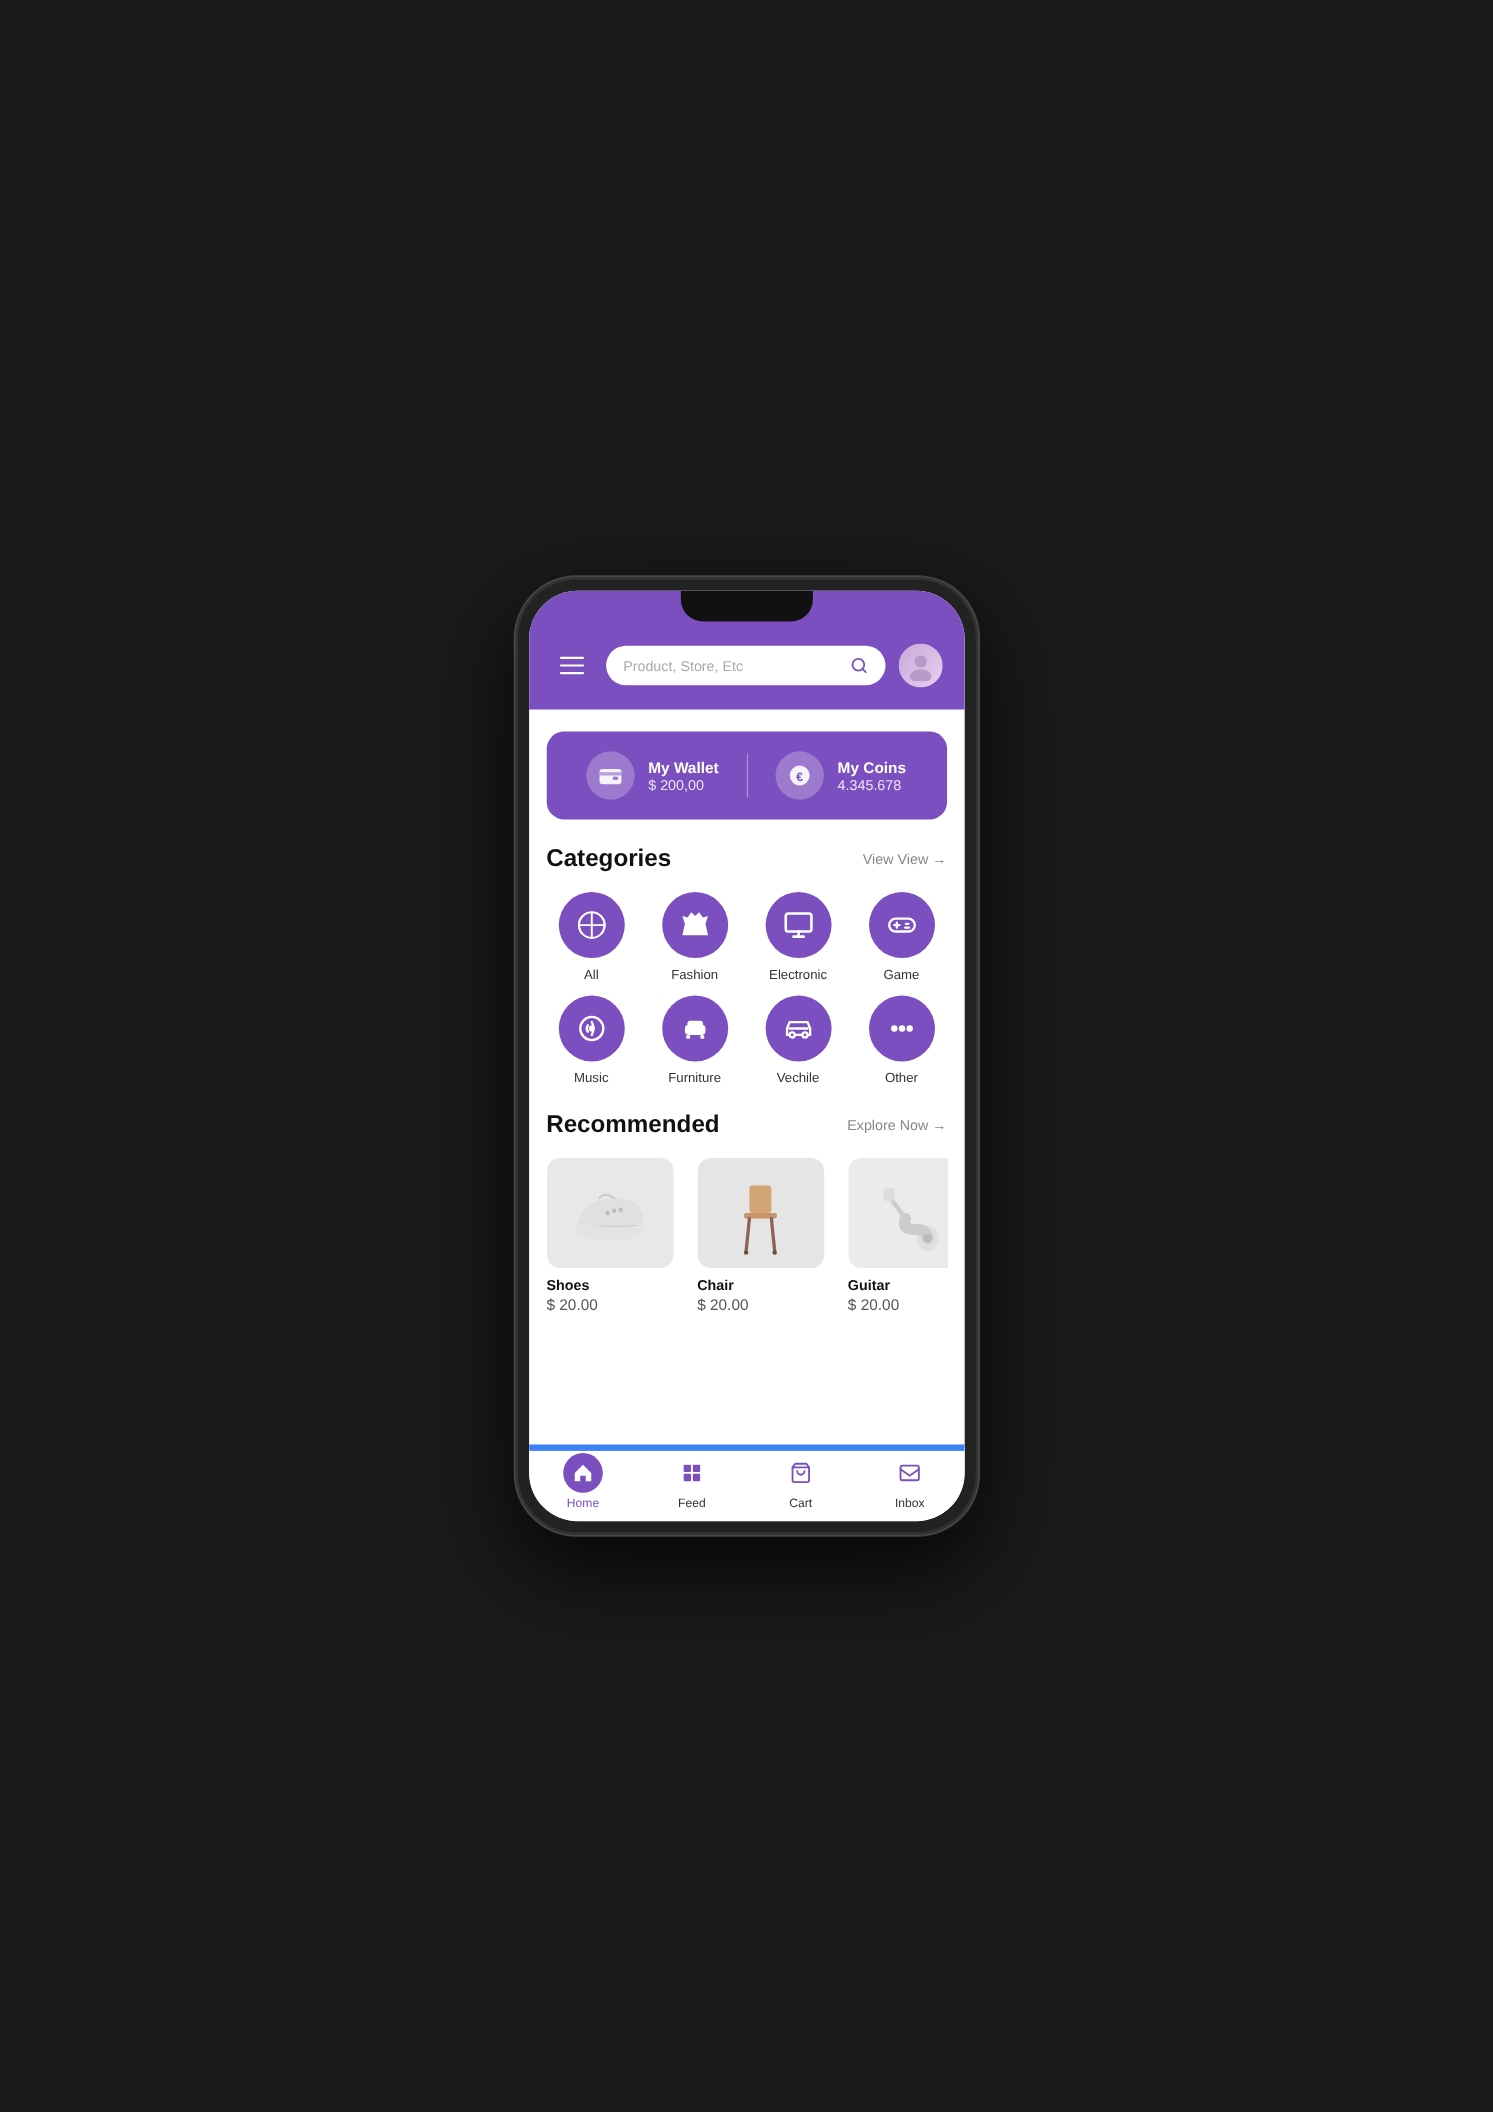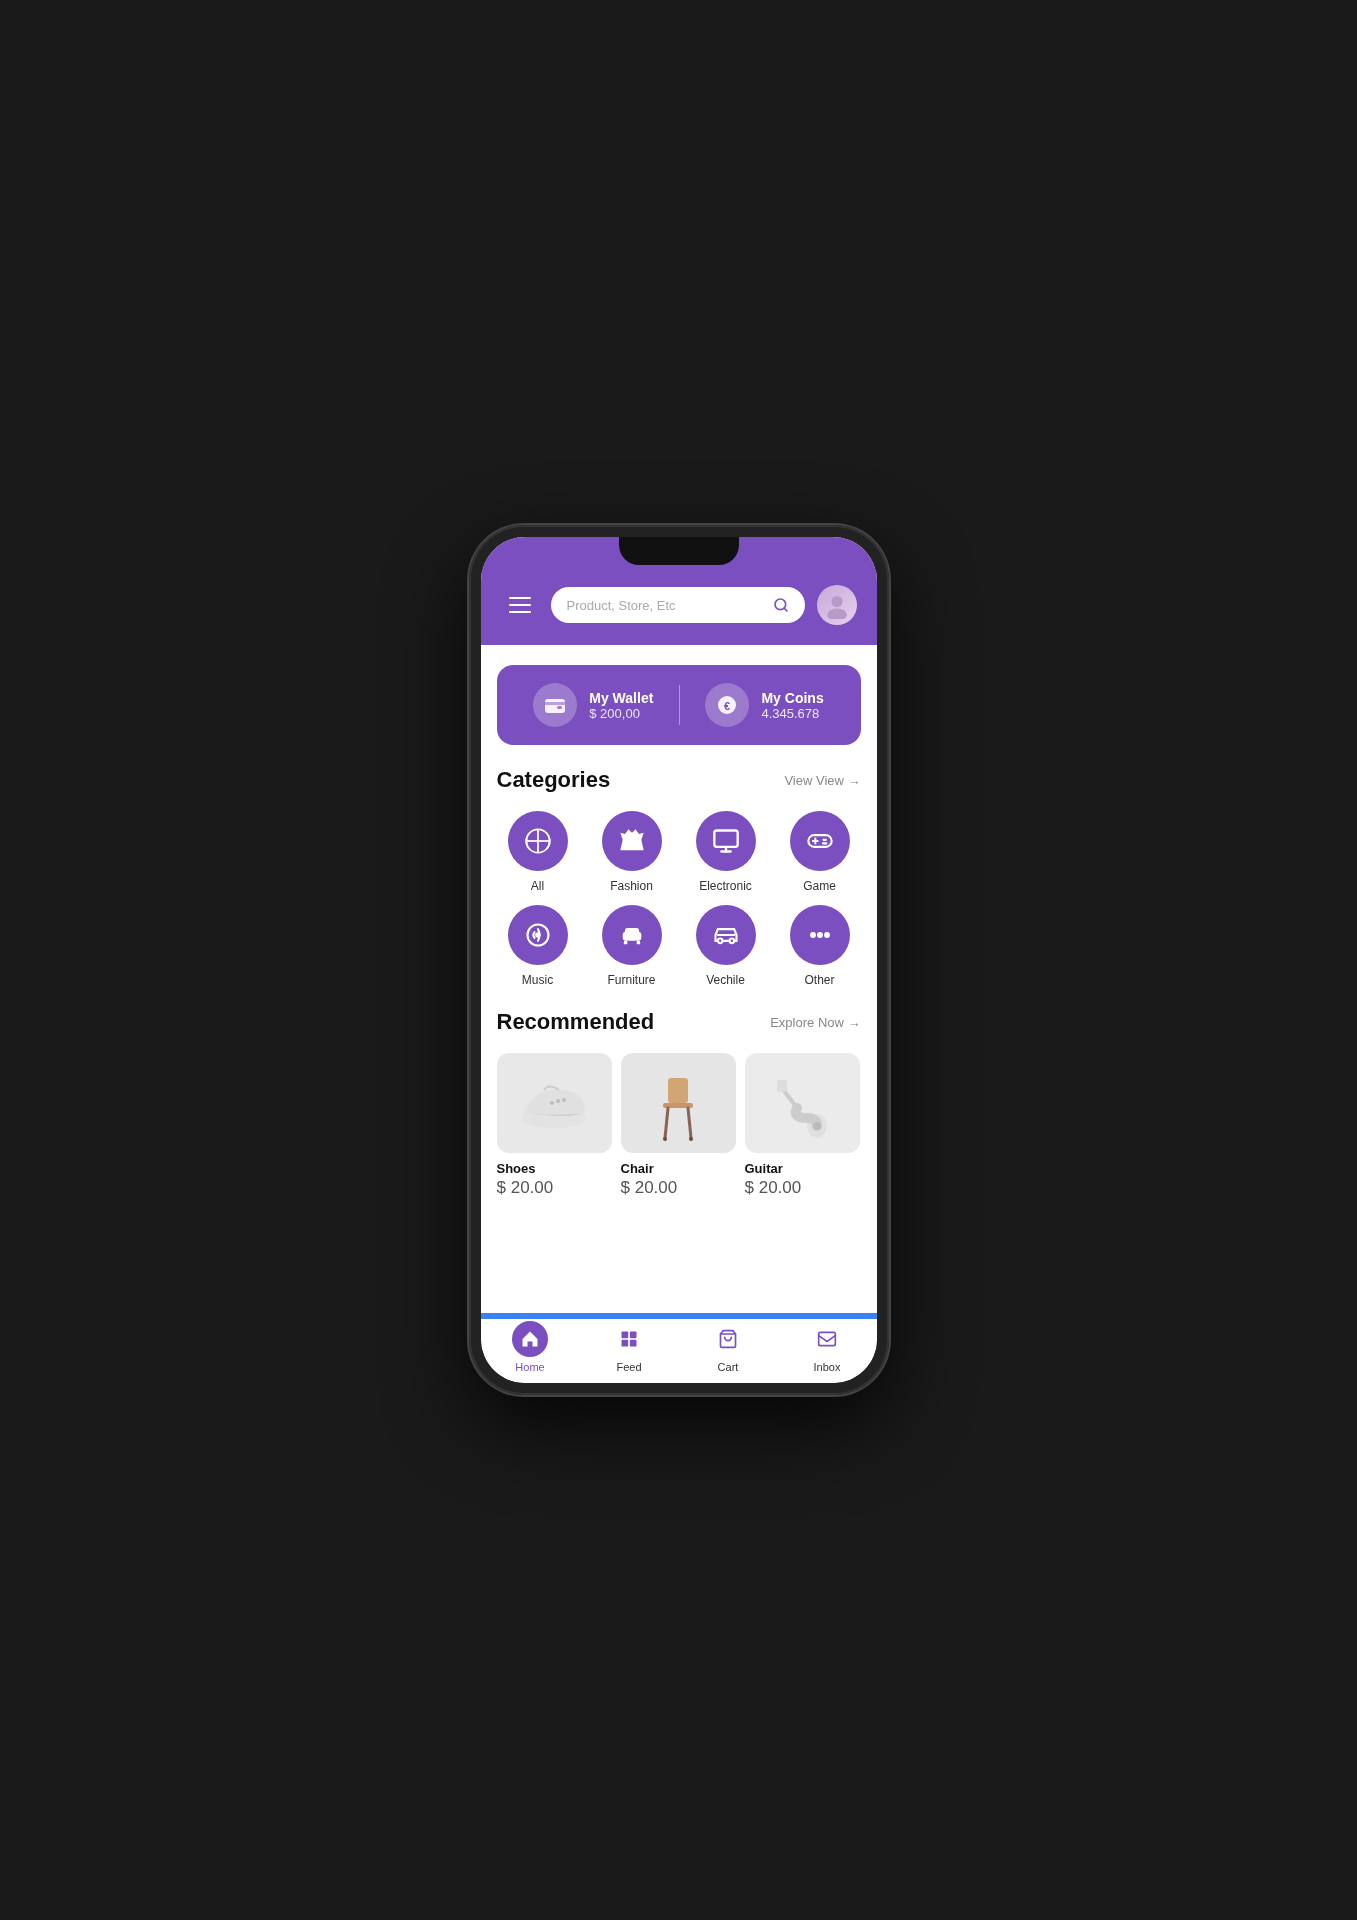--- a/index.html
+++ b/index.html
@@ -227,21 +227,21 @@
 
     .category-label {
       font-size: 12px;
       color: #333;
       font-weight: 500;
     }
 
     
     .recommended-grid {
       display: flex;
-      gap: 9px;
+      gap: 22px;
       overflow-x: auto;
       padding-bottom: 8px;
     }
 
     .recommended-grid::-webkit-scrollbar { display: none; }
 
     .product-card {
       flex-shrink: 0;
       width: 115px;
       cursor: pointer;
@@ -265,21 +265,21 @@
     .product-image.guitar { background: #ebebeb; }
 
     .product-name {
       font-size: 13px;
       font-weight: 700;
       color: #111;
       margin-bottom: 2px;
     }
 
     .product-price {
-      font-size: 17px;
+      font-size: 14px;
       color: #555;
     }
 
     
     .bottom-nav {
       position: absolute;
       bottom: 0;
       left: 0;
       right: 0;
       height: 70px;

